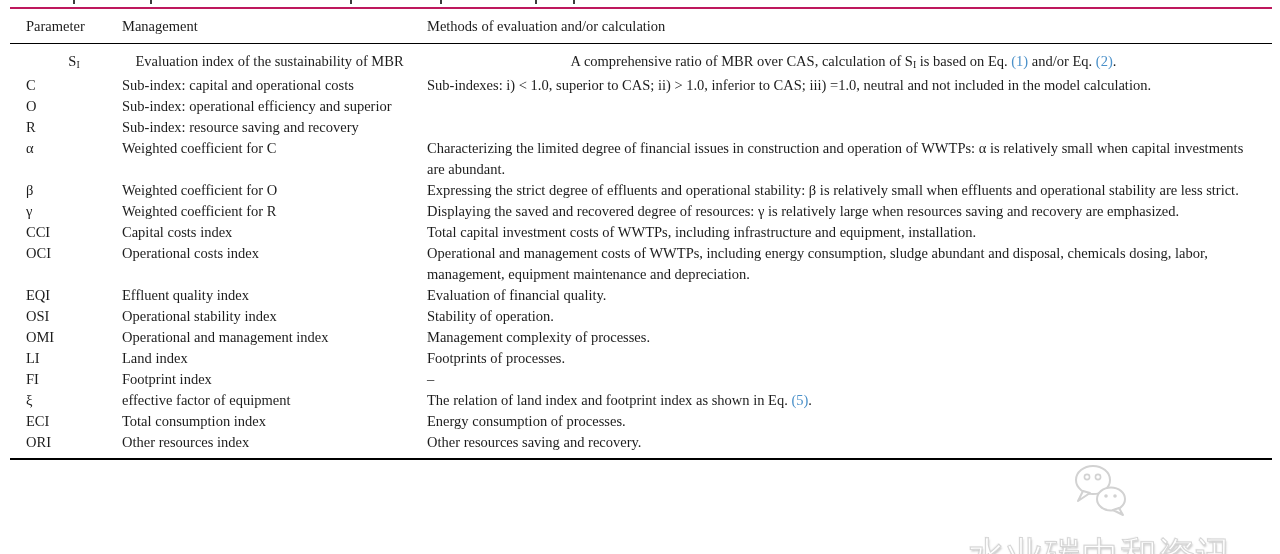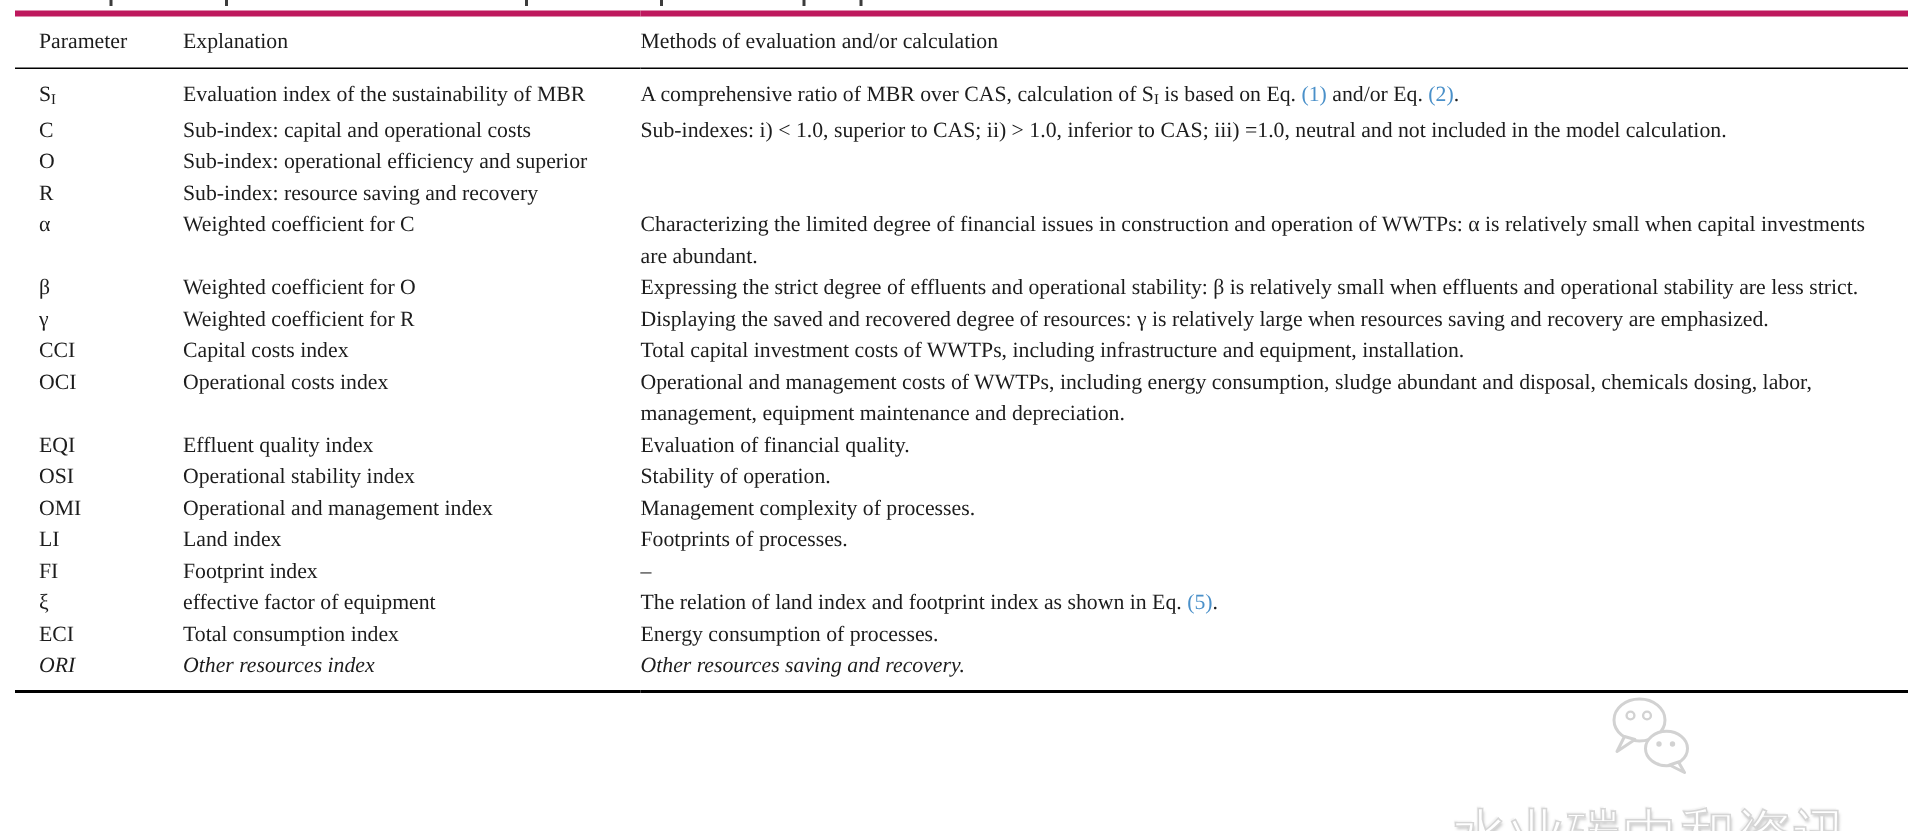--- a/index.html
+++ b/index.html
@@ -9,38 +9,38 @@
     font-family:"Liberation Serif","DejaVu Serif",serif;
     color:#1c1c1c;
   }
   
   .descenders { position:absolute; top:0; left:0; width:1280px; height:5px; }
   .descenders i { position:absolute; top:0; width:2px; height:4px; background:#3c3c3c; }
 
   table.paper-table {
     border-collapse:collapse; table-layout:fixed;
     width:1262px; margin:7px 8px 0 10px;
-    border-top:4px solid #be185d; border-bottom:2px solid #000;
+    border-top:2px solid #be185d; border-bottom:2px solid #000;
   }
   col.c-param { width:112px; }
   col.c-expl  { width:305px; }
   col.c-meth  { width:845px; }
   th {
     font-weight:normal; text-align:left; vertical-align:middle;
     font-size:14.5px; line-height:21px;
     padding:7px 0 6px 0; border-bottom:1px solid #000;
   }
   td {
     vertical-align:top; font-size:14.5px; line-height:21px; padding:0;
   }
   th.h-param, td.param { padding-left:16px; }
   th.h-expl,  td.expl  { padding-right:10px; }
   th.h-meth,  td.meth  { padding-right:12px; }
-  tbody tr.first td { padding-top:7px; }
-  tbody tr.last  td { padding-bottom:5px;font-style:italic; }
+  tbody tr.first td { padding-top:7px;text-align:center; }
+  tbody tr.last  td { padding-bottom:5px; }
 
   .link { color:#4a90c9; }
   .sub  { font-size:0.68em; vertical-align:-0.22em; }
 
   .watermark {
     position:absolute; left:946px; top:462px; width:310px; height:64px;
     display:flex; align-items:center; gap:9px;
     pointer-events:none; z-index:2;flex-direction:column;
   }
   .wm-text {
@@ -65,21 +65,21 @@
 
 <table class="paper-table">
   <colgroup>
       <col class="c-param">
       <col class="c-expl">
       <col class="c-meth">
     </colgroup>
   <thead>
     <tr>
       <th class="h-param">Parameter</th>
-      <th class="h-expl">Explanation</th>
+      <th class="h-expl">Management</th>
       <th class="h-meth">Methods of evaluation and/or calculation</th>
     </tr>
   </thead>
   <tbody>
     <tr class="first">
       <td class="param"><span>S</span><span class="sub">I</span></td>
       <td class="expl">Evaluation index of the sustainability of MBR</td>
       <td class="meth"><span>A comprehensive ratio of MBR over CAS, calculation of S</span><span class="sub">I</span><span> is based on Eq. </span><span class="link">(1)</span><span> and/or Eq. </span><span class="link">(2)</span><span>.</span></td>
     </tr>
     <tr>

